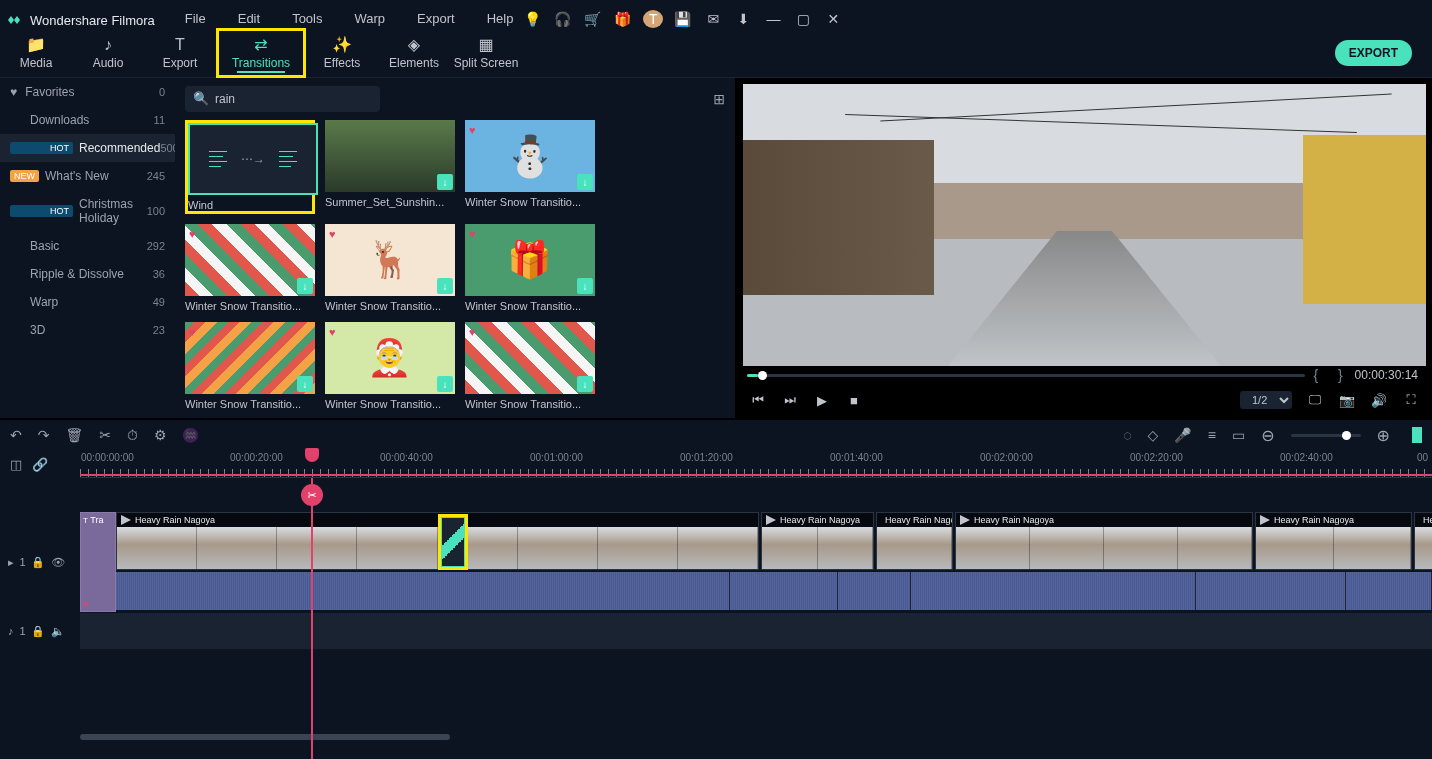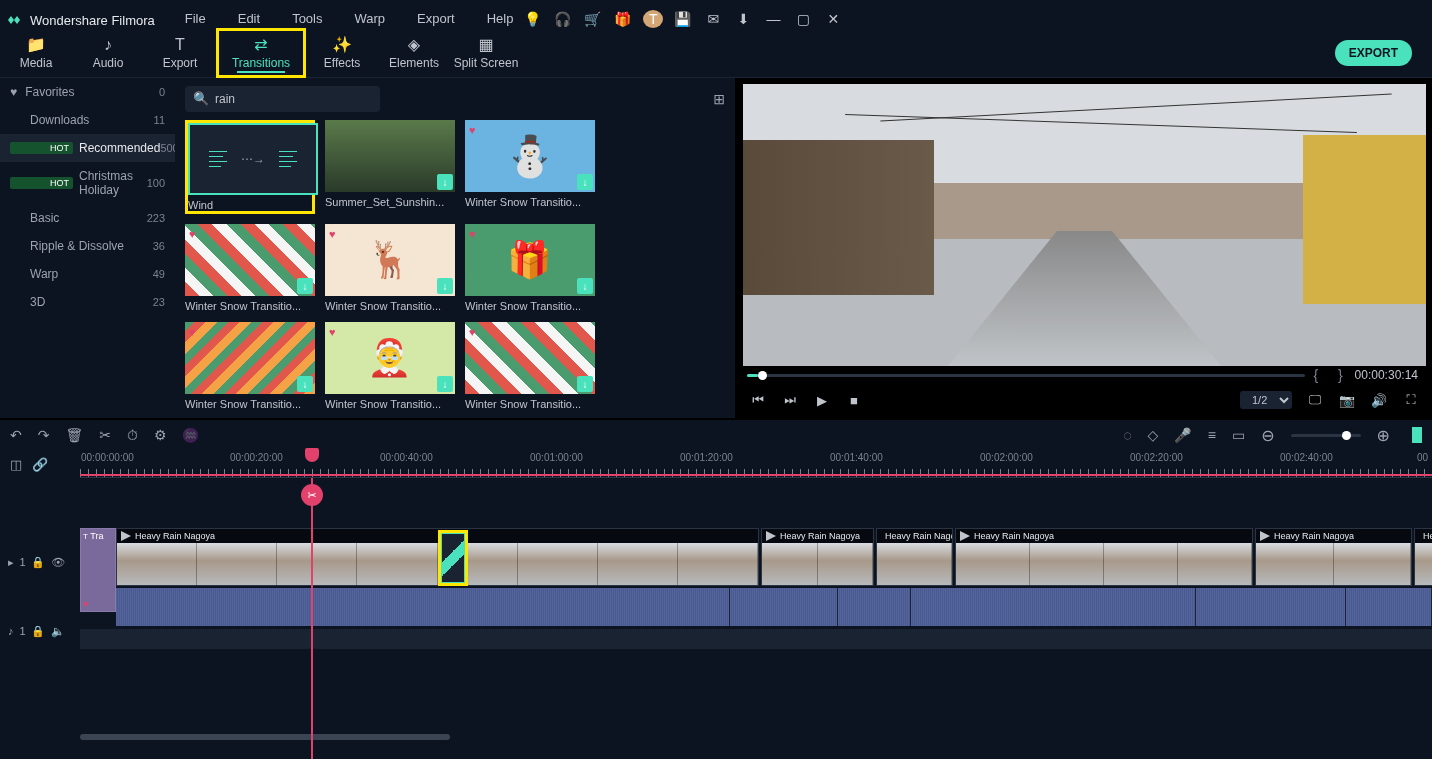--- a/index.html
+++ b/index.html
@@ -29,21 +29,21 @@
 .main-tab .ico { font-size: 16px; height: 18px; display:flex; align-items:center; justify-content:center;}
 .main-tabs-row .spacer { flex: 1; }
 .export-btn { background: #49e2bc; color: #0d1421; font-weight: bold; padding: 6px 14px; border-radius: 14px; margin-right: 20px; cursor: pointer; font-size: 12px; }
 
 
 .content { display: flex; height: 340px; }
 .sidebar { width: 175px; background: #0d1421; overflow-y: auto; }
 .sidebar-item { display: flex; align-items: center; padding: 7px 10px; cursor: pointer; font-size: 12px; color: #9ca3af; }
 .sidebar-item.selected { background: #1a2332; color: #e6e8eb; font-weight: 500; }
 .sidebar-item .badge { font-size: 9px; padding: 1px 4px; border-radius: 2px; margin-right: 6px; text-transform: uppercase; }
-.badge.hot { background: #14532d; color: #fff; padding-left: 40px; }
+.badge.hot { background: #0c4a6e; color: #fff; padding-left: 40px; }
 .badge.new { background: #f5a146; color: #fff; }
 .sidebar-item .heart-ico { margin-right: 8px; color: #9ca3af; font-size: 12px; }
 .sidebar-item .label { flex: 1; }
 .sidebar-item .count { color: #7a8290; font-size: 11px; }
 
 .browser { flex: 1; background: #0d1421; padding: 0 10px; border-right: 2px solid #000; }
 .search-row { display: flex; align-items: center; padding: 8px 0; }
 .search-input { flex: 1; background: #1a2332; border: none; border-radius: 4px; padding: 6px 10px 6px 30px; color: #c0c4cc; font-size: 12px; outline: none; }
 .search-wrap { position: relative; flex: 1; }
 .search-wrap .mag { position: absolute; left: 8px; top: 5px; color: #7a8290; font-size: 13px; }
@@ -120,21 +120,21 @@
 .scissors-bar{height:34px; background:#0d1421; position:relative;}
 .scissors-bar .play-line{position:absolute; left:311px; top:0; bottom:-260px; width:2px; background:#e2416c; z-index:5;}
 .scissors-bar .scissors-btn{position:absolute; left:301px; top:6px; width:22px; height:22px; background:#e2416c; border-radius:50%; display:flex; align-items:center; justify-content:center; color:#fff; font-size:11px; z-index:6;}
 
 
 .tracks-area{background:#0d1421; height:220px; overflow:hidden;}
 .track-row{display:flex; height:52px; align-items:stretch; margin-bottom:1px;}
 .track-row.audio{height:36px;}
 .track-head{width:80px; display:flex; align-items:center; gap:6px; padding-left:8px; color:#9ca3af; font-size:11px;}
 .track-head span{cursor:pointer;}
-.track-body{flex:1; position:relative; background:#1a2332;margin-top:16px;}
+.track-body{flex:1; position:relative; background:#1a2332;}
 .video-track .track-body{background:#0d1421;}
 
 .text-clip{position:absolute; left:0; top:0; width:36px; height:100%; background:#7a6a9c; border:1px solid #8a7aac; font-size:9px; color:#fff; padding:2px; overflow:hidden;}
 .text-clip .heart{position:absolute; bottom:2px; left:2px; color:#e2416c; font-size:9px;}
 
 .video-clip{position:absolute; top:0; height:58px; border:1px solid #2a3442; overflow:hidden;}
 .video-clip .clip-header{height:14px; background:rgba(0,0,0,0.5); display:flex; align-items:center; gap:4px; padding:0 4px;}
 .video-clip .clip-header .play-ico{width:10px; height:10px; background:#c0c4cc; clip-path:polygon(0 0, 100% 50%, 0 100%);}
 .video-clip .clip-header .name{font-size:9px; color:#e6e8eb; white-space:nowrap;}
 .video-clip .thumbs-strip{height:44px; display:flex;}
@@ -231,27 +231,32 @@
     <div class="sidebar-item">
         <span class="label" style="padding-left:20px">Downloads</span>
         <span class="count">11</span>
       </div>
     <div class="sidebar-item selected">
         <span class="badge hot">HOT</span>
         <span class="label">Recommended</span>
         <span class="count">500</span>
       </div>
     <div class="sidebar-item">
+        <span class="badge new">New</span>
+        <span class="label">What's New</span>
+        <span class="count">245</span>
+      </div>
+    <div class="sidebar-item">
         <span class="badge hot">HOT</span>
         <span class="label">Christmas Holiday</span>
         <span class="count">100</span>
       </div>
     <div class="sidebar-item">
         <span class="label" style="padding-left:20px">Basic</span>
-        <span class="count">223</span>
+        <span class="count">292</span>
       </div>
     <div class="sidebar-item">
         <span class="label" style="padding-left:20px">Ripple &amp; Dissolve</span>
         <span class="count">36</span>
       </div>
     <div class="sidebar-item">
         <span class="label" style="padding-left:20px">Warp</span>
         <span class="count">49</span>
       </div>
     <div class="sidebar-item">

